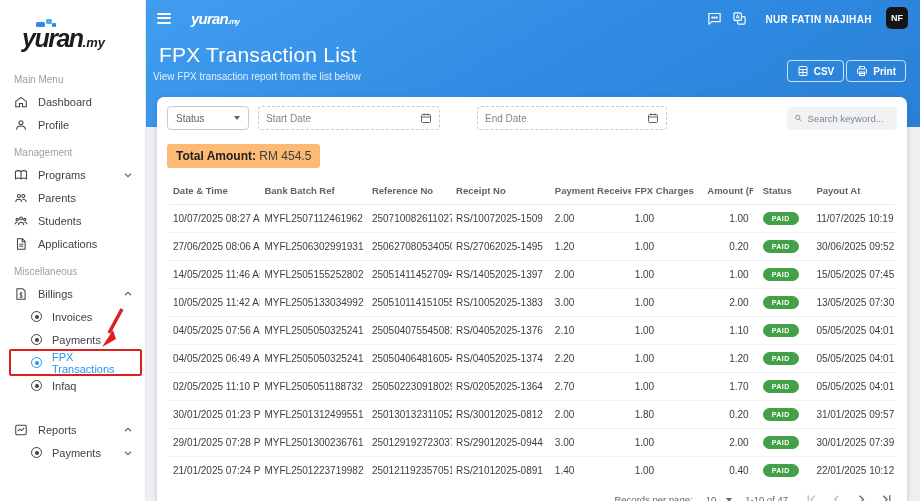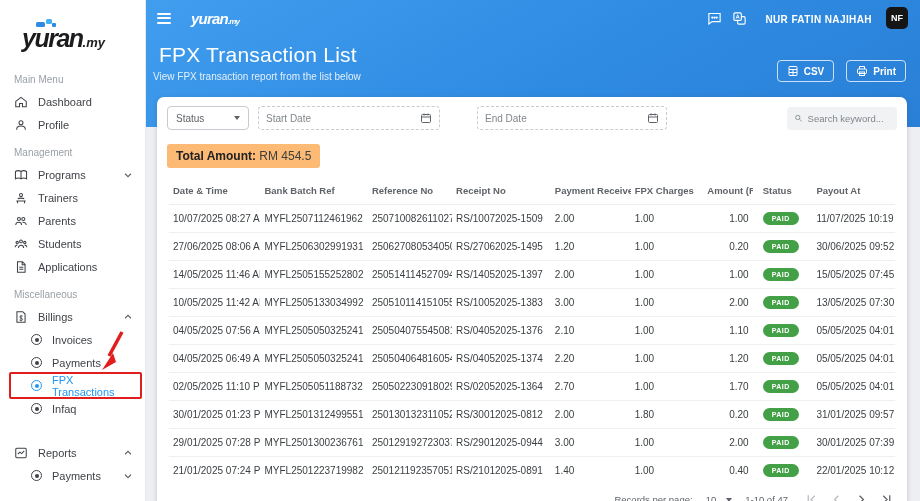--- a/index.html
+++ b/index.html
@@ -33,21 +33,21 @@
   .burger { display:flex; flex-direction:column; gap:2.5px; width:14px; cursor:pointer; }
   .burger span { height:2px; background:#fff; border-radius:1px; }
   .toplogo { font-size:15px; font-weight:bold; font-style:italic; letter-spacing:-0.8px; margin-left:10px; }
   .toplogo .tld { font-size:8px; }
   .topspacer { flex:1; }
   .topicon { width:15px; height:15px; color:#fff; cursor:pointer; }
   .username { font-size:10px; font-weight:bold; letter-spacing:.4px; margin:3px 4px 0 8px; }
   .avatar { width:22px; height:22px; background:#151515; color:#fff; border-radius:5px; font-size:9px; font-weight:bold; display:flex; align-items:center; justify-content:center; cursor:pointer; }
   .hero-title { color:#fff; font-size:21px; font-weight:400; padding:14px 0 0 14px; letter-spacing:.2px; }
   .hero-sub { color:rgba(255,255,255,.85); font-size:10px; padding:4px 0 0 8px; }
-  .hero-actions { position:absolute; right:14px; top:60px; display:flex; gap:12px; }
+  .hero-actions { position:absolute; right:14px; top:60px; display:flex; gap:2px; }
   .hbtn { display:flex; align-items:center; gap:5px; border:1px solid rgba(255,255,255,.75); border-radius:4px; color:#fff; font-size:10px; font-weight:bold; padding:4px 9px; cursor:pointer; background:transparent; }
   .hbtn svg { width:12px; height:12px; }
 
   
   .card { position:absolute; top:97px; left:12px; width:750px; background:#fff; border-radius:7px; box-shadow:0 1px 5px rgba(60,64,67,.22); z-index:5; padding-bottom:4px; }
   .filters { display:flex; align-items:center; gap:9px; padding:9px 10px 2px 10px; }
   .status-select { width:82px; height:24px; border:1px solid #c6cbd1; border-radius:4px; display:flex; align-items:center; padding:0 8px; font-size:10px; color:#5f6368; cursor:pointer; }
   .caret { margin-left:auto; width:0; height:0; border-left:3.5px solid transparent; border-right:3.5px solid transparent; border-top:4px solid #5f6368; }
   .date-box { height:24px; border:1px dashed #c6cbd1; border-radius:4px; display:flex; align-items:center; padding:0 7px; }
   .date-box input { border:none; outline:none; flex:1; font-size:10px; color:#3c4043; font-family:"Liberation Sans",sans-serif; background:transparent; }
@@ -115,28 +115,20 @@
         </svg>
       <span>Programs</span>
       <span class="chev">
           <svg viewBox="0 0 24 24" fill="none" stroke="currentColor" stroke-width="2.6">
             <path d="M5 9 L12 16 L19 9"></path>
           </svg>
         </span>
     </div>
     <div class="side-item">
       <svg viewBox="0 0 24 24" fill="none" stroke="#3f4247" stroke-width="1.8">
-          <circle cx="12" cy="7" r="2.6"></circle>
-          <path d="M6.5 13.5 C8 11.8 16 11.8 17.5 13.5"></path>
-          <path d="M4 17 H20 M6 17 V21 M18 17 V21"></path>
-        </svg>
-      <span>Trainers</span>
-    </div>
-    <div class="side-item">
-      <svg viewBox="0 0 24 24" fill="none" stroke="#3f4247" stroke-width="1.8">
           <circle cx="8.5" cy="8.5" r="2.6"></circle>
           <circle cx="16" cy="8.5" r="2.6"></circle>
           <path d="M3 19 C3 15.5 5.5 14 8.5 14 C11.5 14 13 15.5 13 19 M14.5 14.2 C17.8 13.8 21 15.5 21 19"></path>
         </svg>
       <span>Parents</span>
     </div>
     <div class="side-item">
       <svg viewBox="0 0 24 24" fill="none" stroke="#3f4247" stroke-width="1.8">
           <circle cx="12" cy="7.5" r="2.4"></circle>
           <circle cx="5.5" cy="9.5" r="2"></circle>

